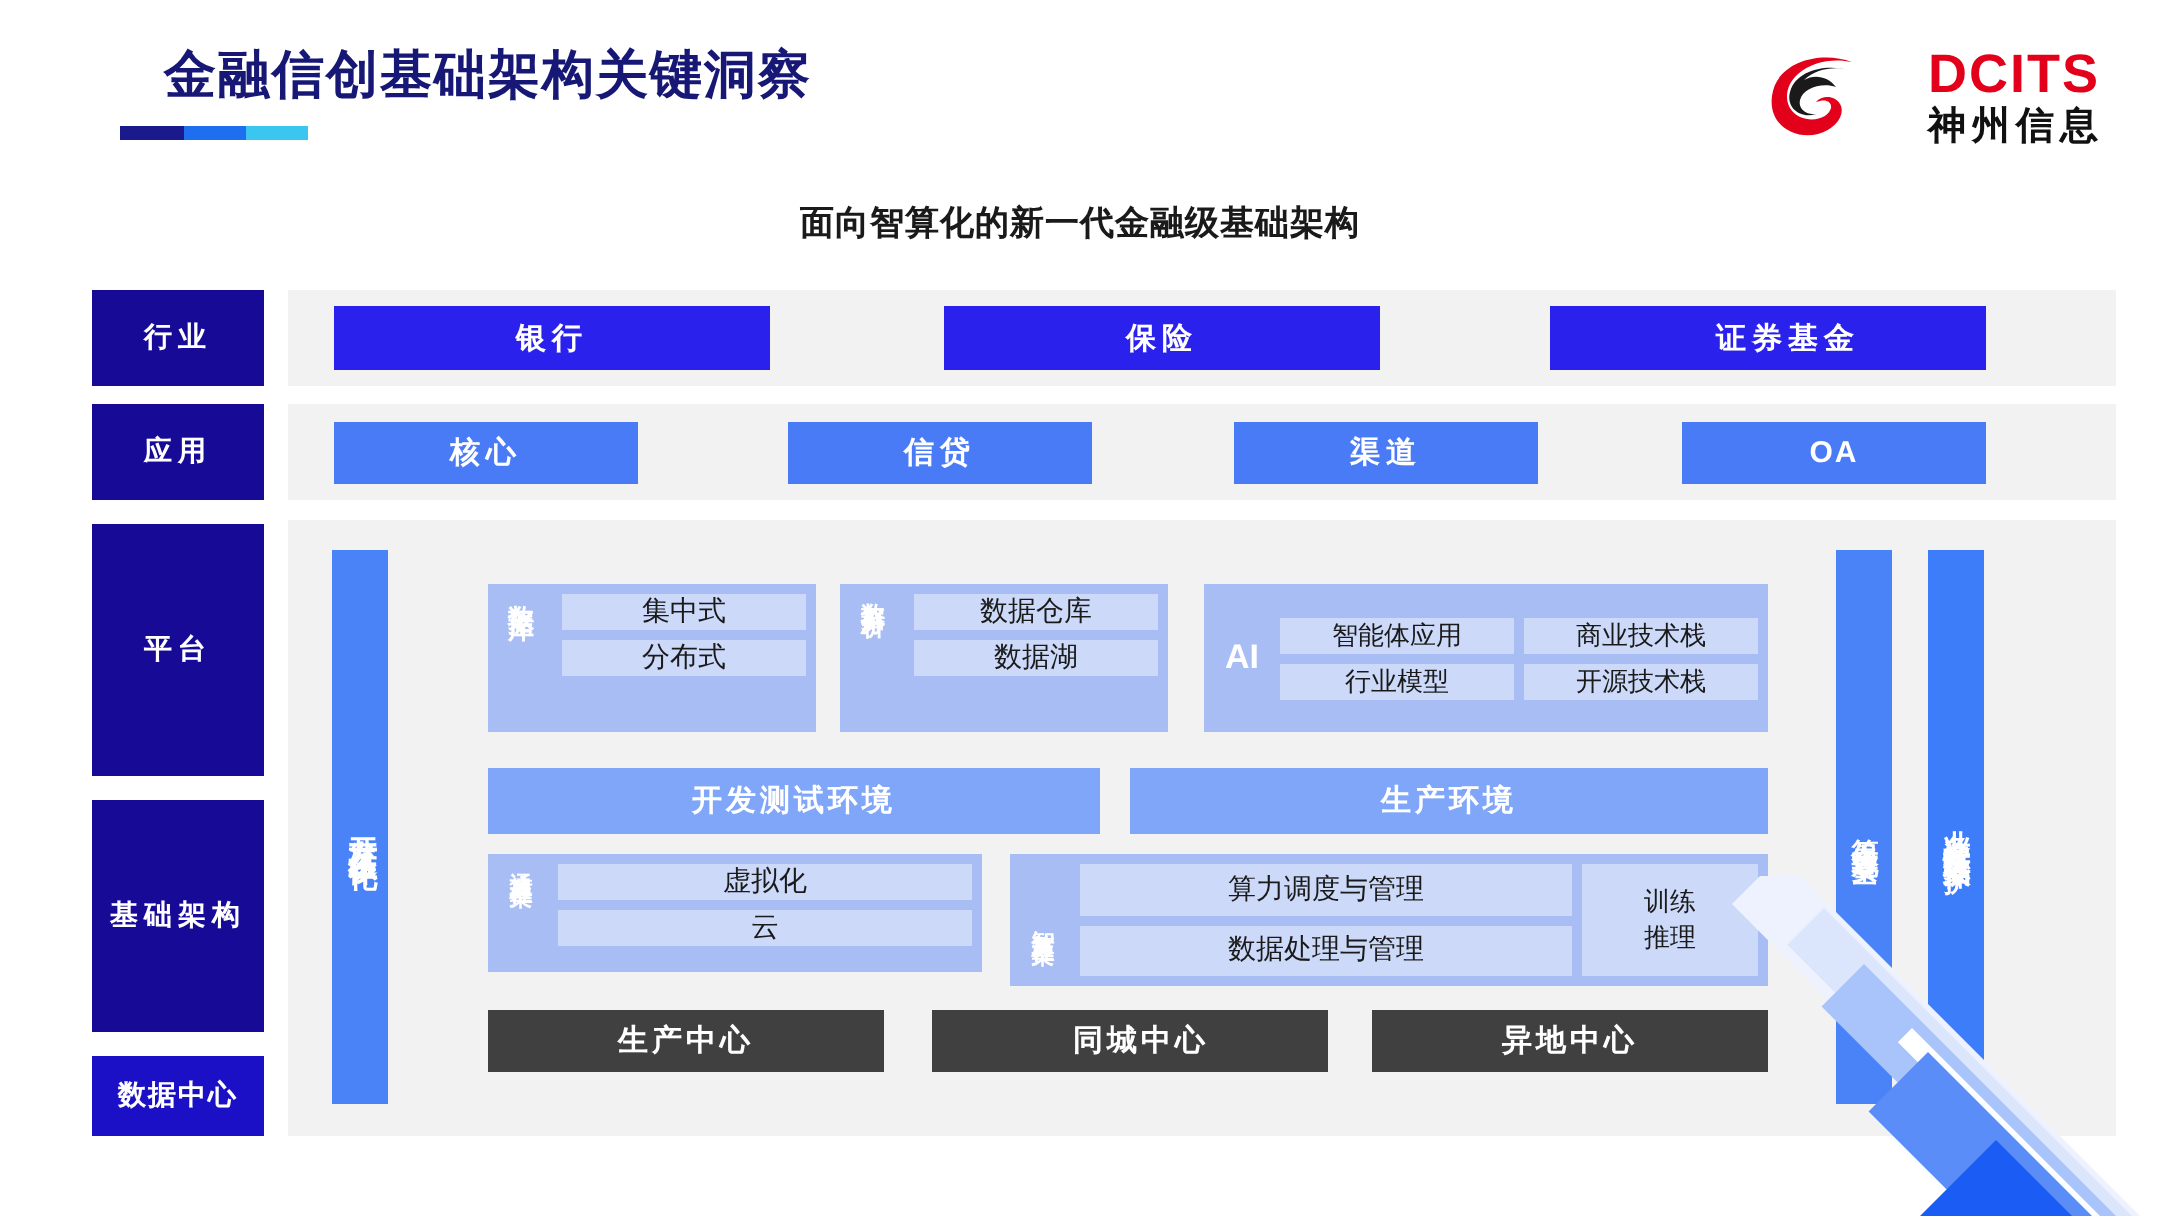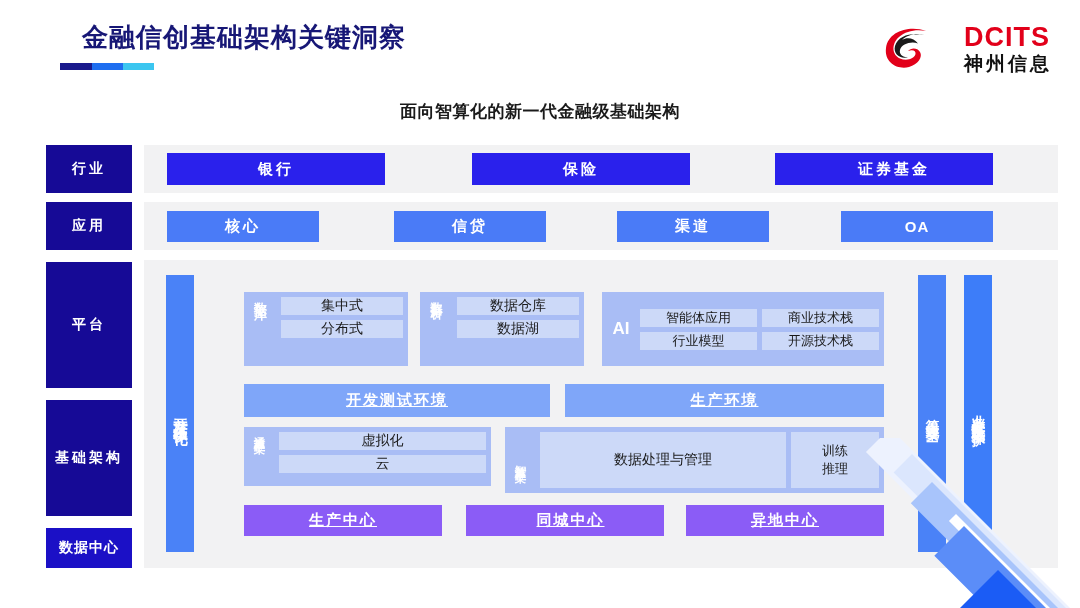--- a/index.html
+++ b/index.html
@@ -47,22 +47,22 @@
   .grp-label{
     display:flex;align-items:center;justify-content:center;color:#ffffff;
     font-weight:bold;font-size:13px;
   }
   .grp-body{flex:1;display:flex;flex-direction:column;justify-content:space-between;padding:5px;gap:5px;}
   .cell{
     background:#ccd9f8;color:#1a1a1a;font-size:14px;display:flex;
     align-items:center;justify-content:center;flex:1;box-sizing:border-box;
   }
   .cell-sm{font-size:13px;}
-  .env-bar{background:#7fa6f9;font-size:15px;letter-spacing:2px;text-decoration:underline;}
-  .dc-bar{background:#8b5cf6;font-size:15px;letter-spacing:2px;text-decoration:underline;}
+  .env-bar{background:#7fa6f9;font-size:15px;letter-spacing:2px;}
+  .dc-bar{background:#404040;font-size:15px;letter-spacing:2px;}
   .ai-grp{position:absolute;background:#a9bdf5;box-sizing:border-box;display:flex;align-items:center;}
   .ai-label{color:#fff;font-weight:bold;font-size:17px;width:38px;text-align:center;}
   .ai-grid{flex:1;display:grid;grid-template-columns:1fr 1fr;grid-template-rows:1fr 1fr;gap:5px;padding:5px 5px 5px 0;}
   .zh-grp{position:absolute;background:#a9bdf5;box-sizing:border-box;display:flex;align-items:stretch;}
   .train-cell{background:#ccd9f8;color:#1a1a1a;font-size:13px;display:flex;align-items:center;justify-content:center;
     width:88px;margin:5px 5px 5px 0;line-height:1.35;text-align:center;}
 </style>
 </head>
 <body>
 
@@ -148,20 +148,21 @@
   <div class="grp-label vtxt" style="width:30px;font-size:11.5px;">通算框架</div>
   <div class="grp-body">
     <div class="cell">虚拟化</div>
     <div class="cell">云</div>
   </div>
 </div>
 
 <div class="zh-grp" style="left:505px;top:427px;width:379px;height:66px;">
   <div class="grp-label vtxt" style="width:30px;font-size:11.5px;">智算框架</div>
   <div class="grp-body" style="flex:1;">
+    <div class="cell">算力调度与管理</div>
     <div class="cell">数据处理与管理</div>
   </div>
   <div class="train-cell">
     <span style="display:block;">
       <span>训练</span><br>
       <span>推理</span>
     </span>
   </div>
 </div>
 

